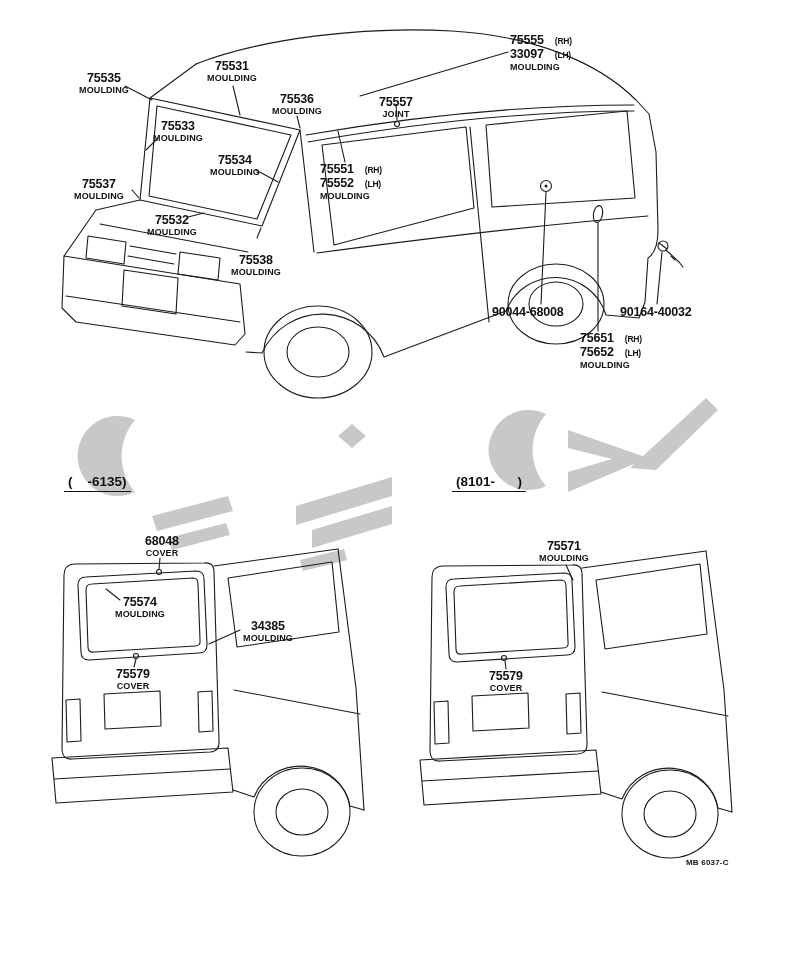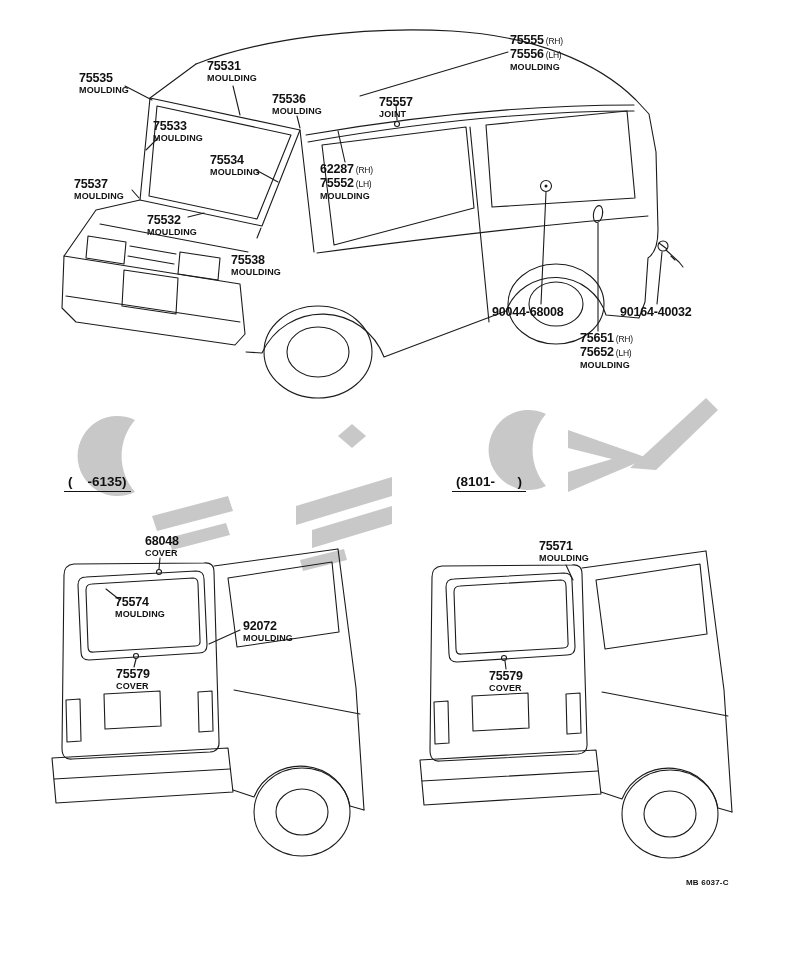--- a/index.html
+++ b/index.html
@@ -5,27 +5,27 @@
   * { margin:0; padding:0; box-sizing:border-box; }
   html,body { background:#ffffff; }
   .canvas {
     position:relative; width:800px; height:966px; background:#ffffff;
     overflow:hidden; font-family:"Liberation Sans", sans-serif; color:#111;
   }
   .art { position:absolute; left:0; top:0; width:800px; height:966px; }
   .ink { stroke:#1b1b1b; fill:none; stroke-width:1.1; stroke-linecap:round; stroke-linejoin:round; }
   .ink-fill { fill:#1b1b1b; stroke:none; }
   .wm { fill:#c8c8c8; stroke:none; }
-  .lbl { position:absolute; transform:translateX(-50%); text-align:left; white-space:nowrap; }
+  .lbl { position:absolute; transform:translateX(-50%); text-align:center; white-space:nowrap; }
   .lbl-left { position:absolute; text-align:left; white-space:nowrap; }
   .num { font-weight:bold; font-size:12.5px; line-height:13px; letter-spacing:-0.2px; }
   .sub { font-weight:bold; font-size:9px; line-height:11px; letter-spacing:0.1px; }
-  .suf { font-weight:normal; font-size:8.5px; margin-left:2px; }
+  .suf { font-weight:bold; font-size:8.5px; margin-left:11px; }
   .range { position:absolute; font-weight:bold; font-size:13.5px; border-bottom:1.5px solid #111; padding:0 4px 2px 4px; white-space:pre; }
-  .code { position:absolute; font-weight:bold; font-size:8px; letter-spacing:0.2px;margin-top:20px; }
+  .code { position:absolute; font-weight:bold; font-size:8px; letter-spacing:0.2px; }
 </style>
 </head>
 <body>
 
 <div class="canvas">
 
   <svg class="art" viewBox="0 0 800 966" xmlns="http://www.w3.org/2000/svg">
 
     <g>
       <path class="wm" d="M 135 420 A 40 40 0 1 0 135 492 A 55 55 0 0 1 135 420 Z"></path>
@@ -141,33 +141,33 @@
   <div class="lbl" style="left:297px;top:93px">
     <div class="num">75536</div>
     <div class="sub">MOULDING</div>
   </div>
   <div class="lbl" style="left:396px;top:96px">
     <div class="num">75557</div>
     <div class="sub">JOINT</div>
   </div>
   <div class="lbl-left" style="left:510px;top:34px">
     <div class="num"><span>75555</span><span class="suf">(RH)</span></div>
-    <div class="num"><span>75556</span><span class="suf">(LH)</span></div>
+    <div class="num"><span>33097</span><span class="suf">(LH)</span></div>
     <div class="sub">MOULDING</div>
   </div>
   <div class="lbl" style="left:178px;top:120px">
     <div class="num">75533</div>
     <div class="sub">MOULDING</div>
   </div>
   <div class="lbl" style="left:235px;top:154px">
     <div class="num">75534</div>
     <div class="sub">MOULDING</div>
   </div>
   <div class="lbl-left" style="left:320px;top:163px">
-    <div class="num"><span>62287</span><span class="suf">(RH)</span></div>
+    <div class="num"><span>75551</span><span class="suf">(RH)</span></div>
     <div class="num"><span>75552</span><span class="suf">(LH)</span></div>
     <div class="sub">MOULDING</div>
   </div>
   <div class="lbl" style="left:99px;top:178px">
     <div class="num">75537</div>
     <div class="sub">MOULDING</div>
   </div>
   <div class="lbl" style="left:172px;top:214px">
     <div class="num">75532</div>
     <div class="sub">MOULDING</div>
@@ -193,21 +193,21 @@
 
   <div class="lbl" style="left:162px;top:535px">
     <div class="num">68048</div>
     <div class="sub">COVER</div>
   </div>
   <div class="lbl" style="left:140px;top:596px">
     <div class="num">75574</div>
     <div class="sub">MOULDING</div>
   </div>
   <div class="lbl" style="left:268px;top:620px">
-    <div class="num">92072</div>
+    <div class="num">34385</div>
     <div class="sub">MOULDING</div>
   </div>
   <div class="lbl" style="left:133px;top:668px">
     <div class="num">75579</div>
     <div class="sub">COVER</div>
   </div>
 
   <div class="lbl" style="left:564px;top:540px">
     <div class="num">75571</div>
     <div class="sub">MOULDING</div>

